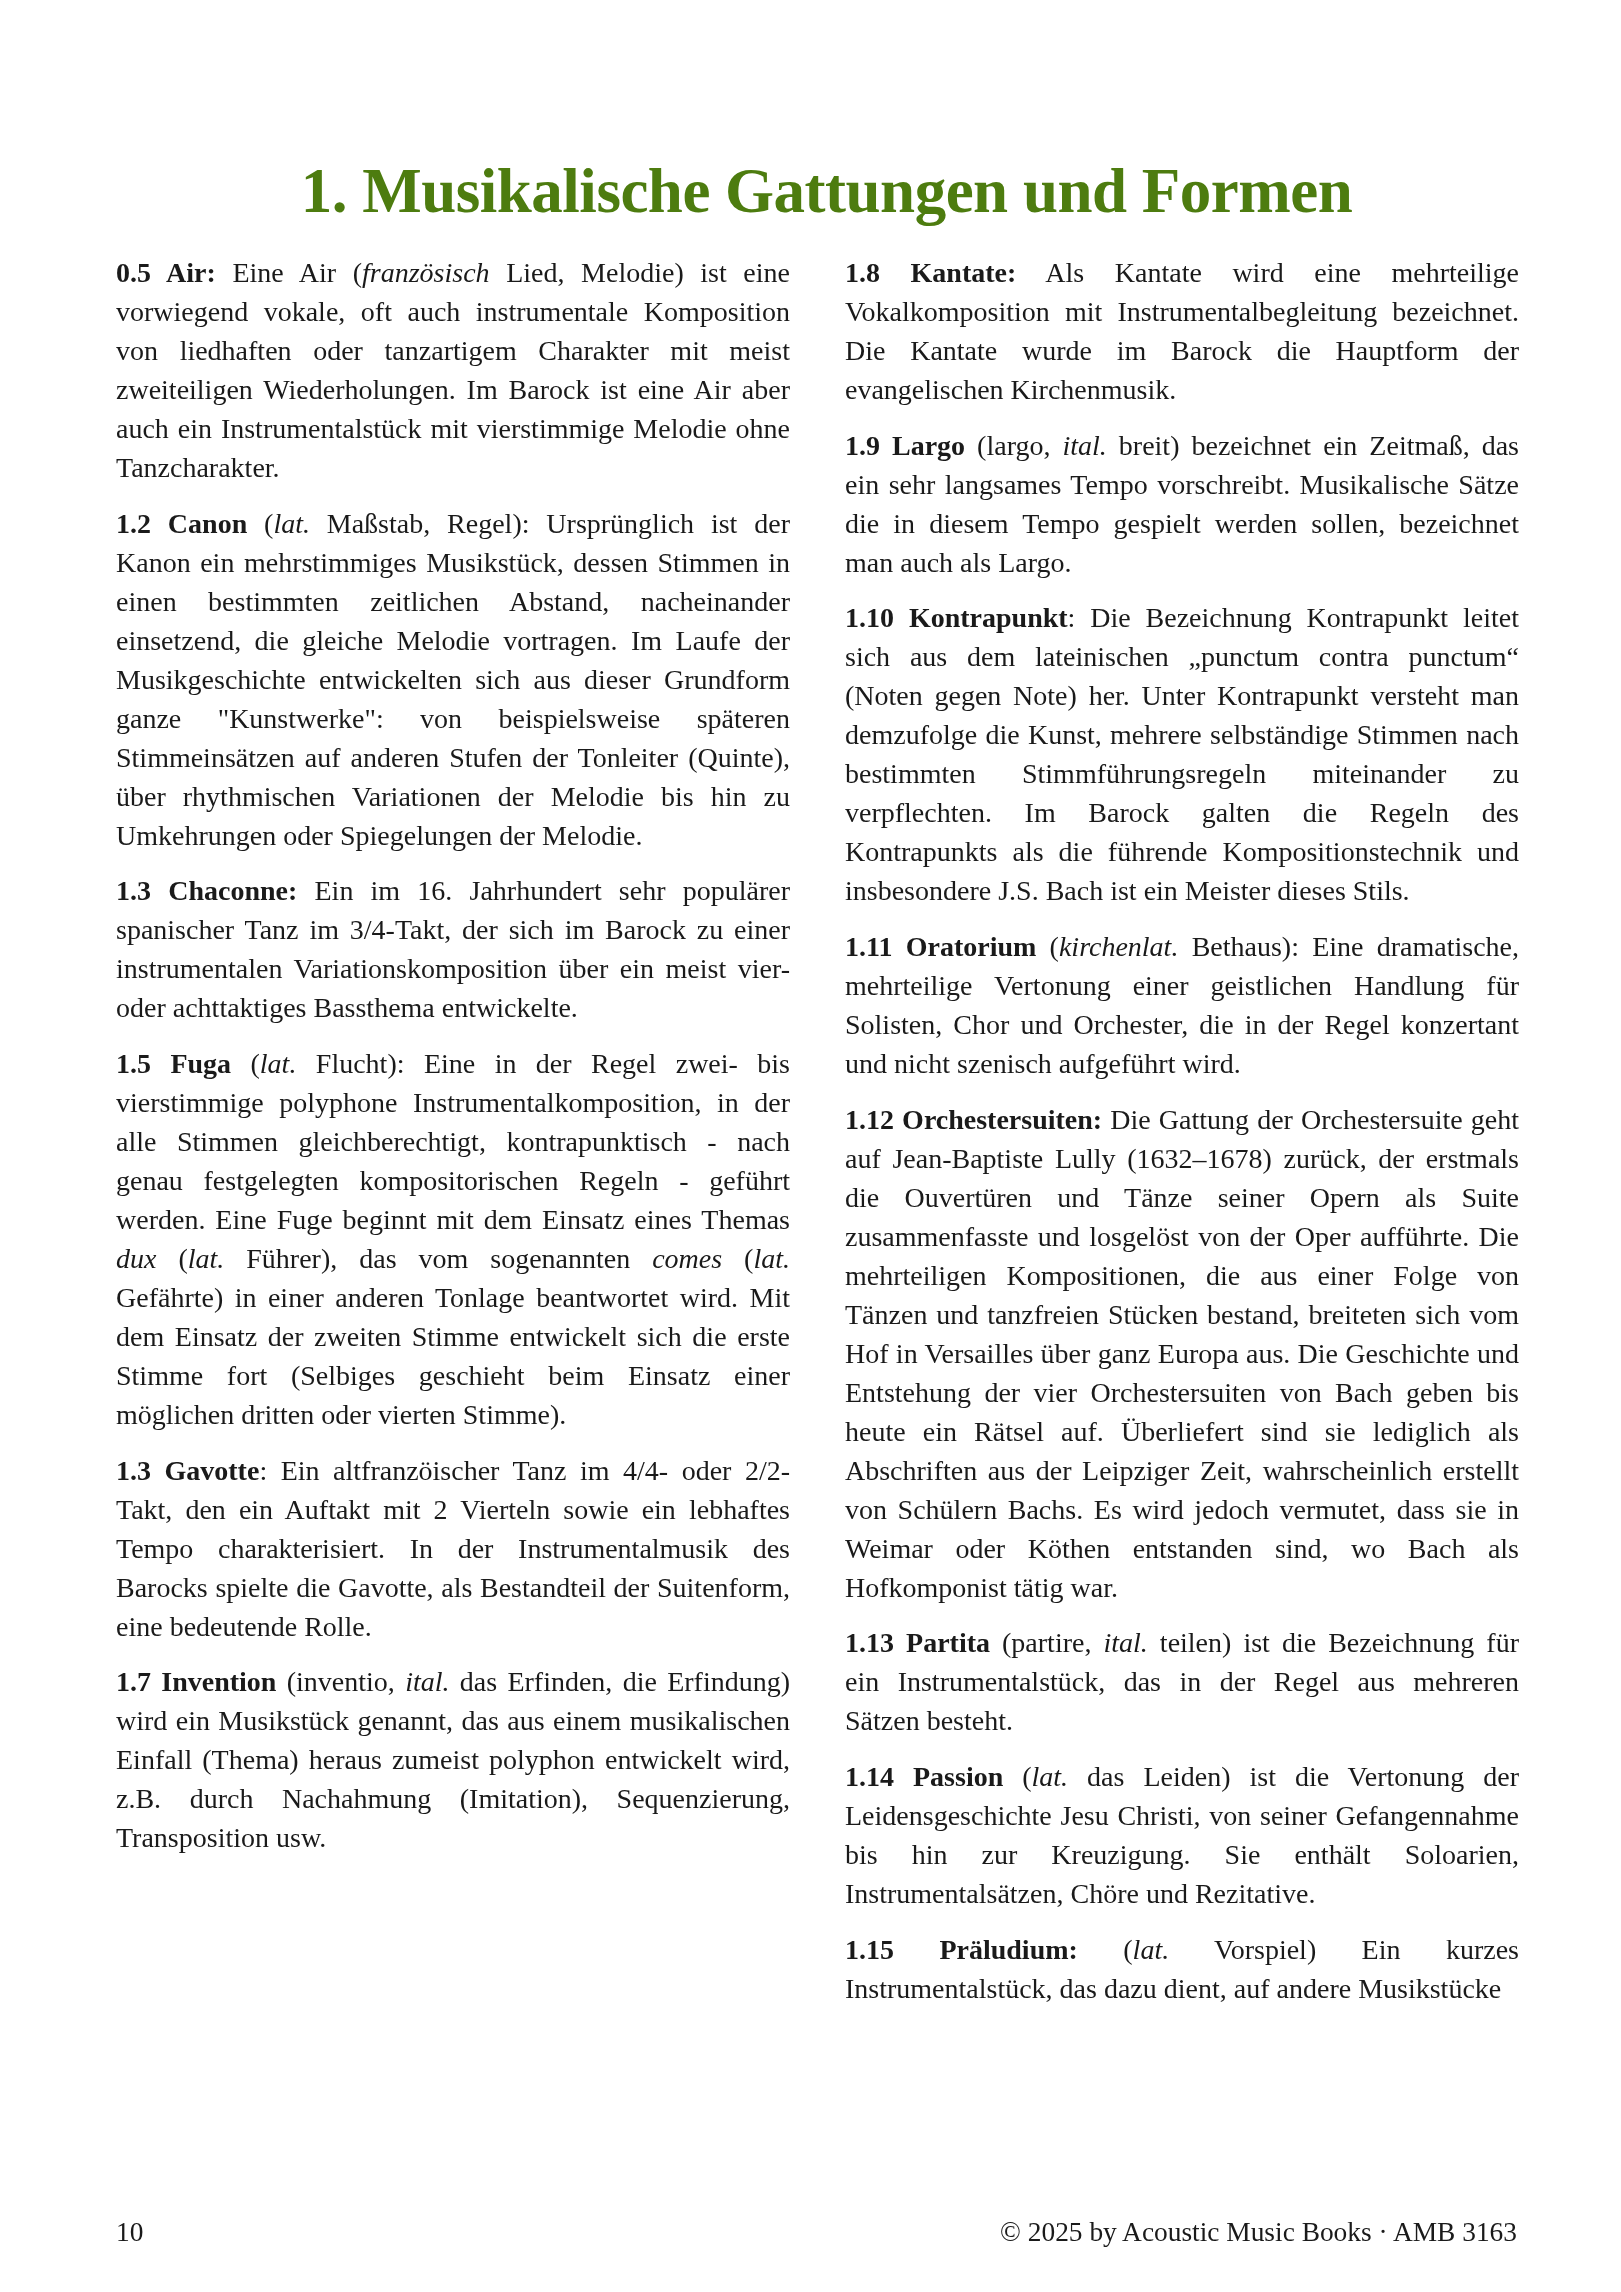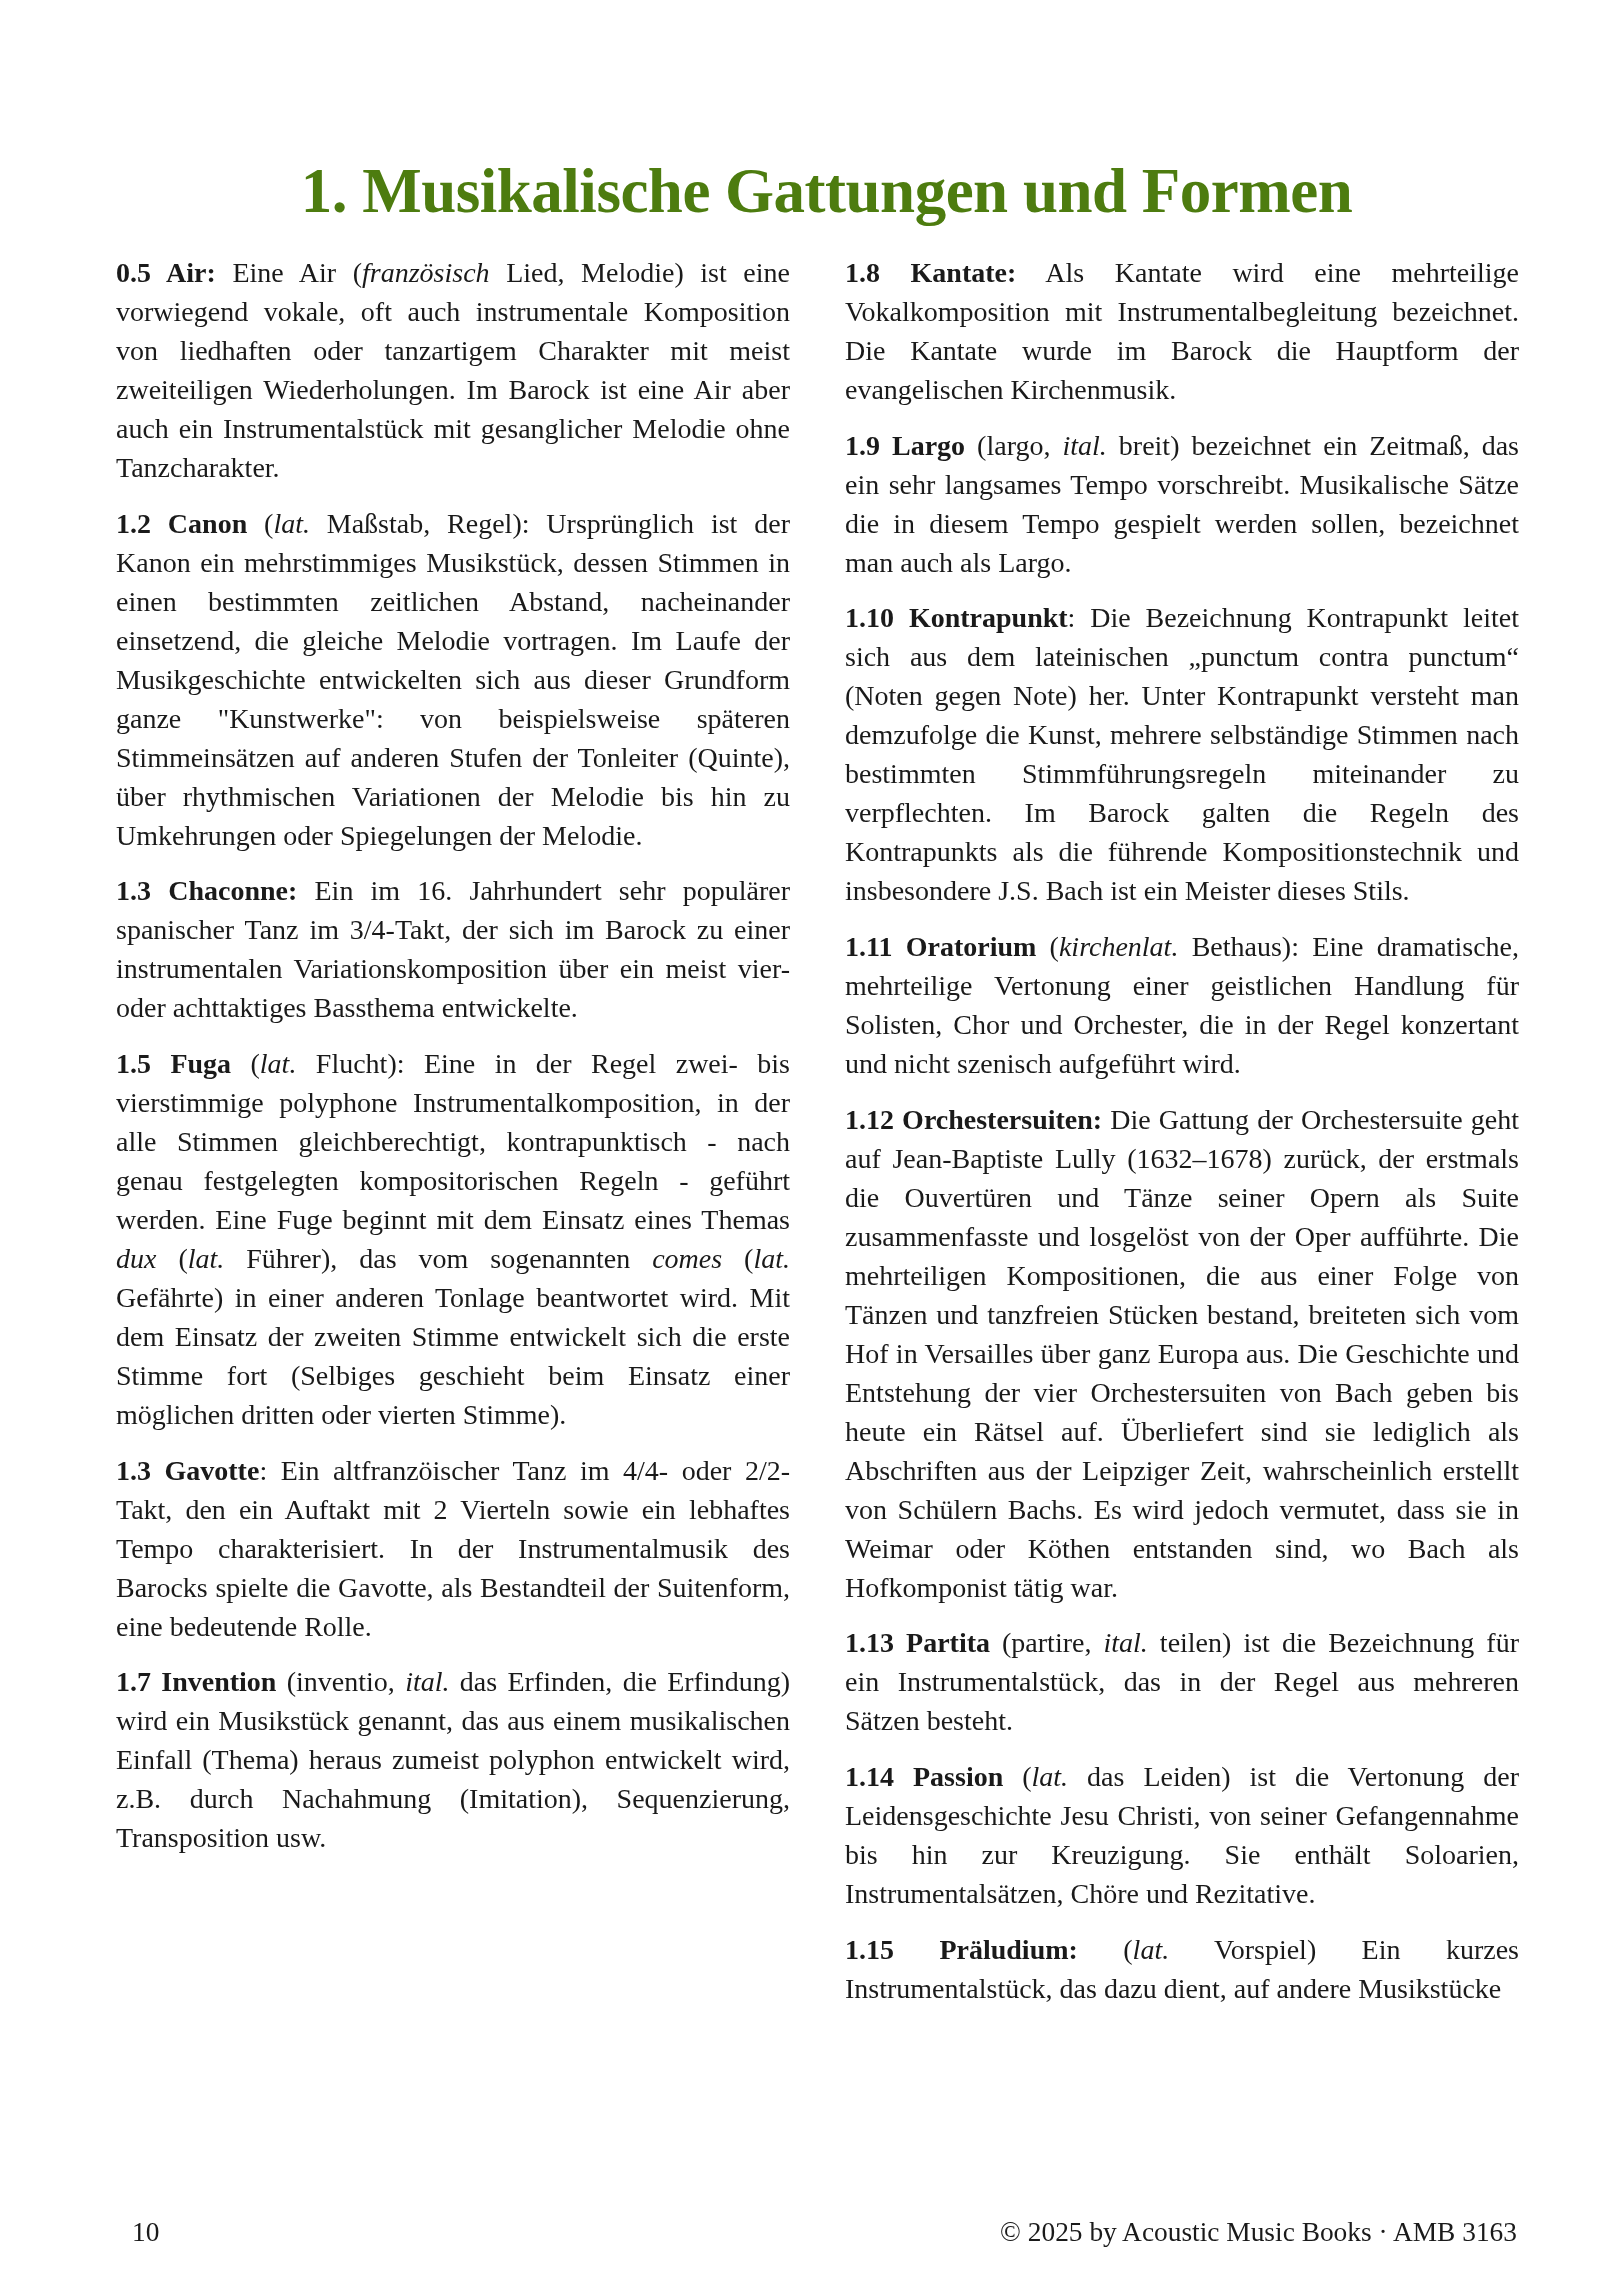--- a/index.html
+++ b/index.html
@@ -19,35 +19,35 @@
   .col-left { left: 116px; }
   .col-right { left: 845px; }
   .entry {
     font-size: 28px; line-height: 39px;
     text-align: justify; hyphens: manual;
     margin: 0 0 16.7px 0;
   }
   .entry .term { font-weight: bold; }
   .entry .it { font-style: italic; }
   .footer-page {
-    position: absolute; left: 132px; top: 2215px;
+    position: absolute; left: 116px; top: 2215px;
     font-size: 27.4px; line-height: 35px;
   }
   .footer-copy {
     position: absolute; right: 104px; top: 2215px;
     font-size: 27.4px; line-height: 35px;
   }
 </style>
 </head>
 <body>
 
 <h1 class="page-title">1. Musikalische Gattungen und Formen</h1>
 
 <div class="column col-left">
-  <p class="entry"><span class="term">0.5 Air:</span><span> Eine Air (</span><span class="it">französisch</span><span> Lied, Melodie) ist eine vorwiegend vokale, oft auch instrumentale Komposition von liedhaften oder tanzartigem Charakter mit meist zweiteiligen Wiederholungen. Im Barock ist eine Air aber auch ein Instrumentalstück mit gesanglicher Melodie ohne Tanzcharakter.</span></p>
+  <p class="entry"><span class="term">0.5 Air:</span><span> Eine Air (</span><span class="it">französisch</span><span> Lied, Melodie) ist eine vorwiegend vokale, oft auch instrumentale Komposition von liedhaften oder tanzartigem Charakter mit meist zweiteiligen Wiederholungen. Im Barock ist eine Air aber auch ein Instrumentalstück mit vierstimmige Melodie ohne Tanzcharakter.</span></p>
   <p class="entry"><span class="term">1.2 Canon</span><span> (</span><span class="it">lat.</span><span> Maßstab, Regel): Ursprünglich ist der Kanon ein mehrstimmiges Musikstück, dessen Stimmen in einen bestimmten zeitlichen Abstand, nacheinander einsetzend, die gleiche Melodie vortragen. Im Laufe der Musikgeschichte entwickelten sich aus dieser Grundform ganze "Kunstwerke": von beispielsweise späteren Stimmeinsätzen auf anderen Stufen der Tonleiter (Quinte), über rhythmischen Variationen der Melodie bis hin zu Umkehrungen oder Spiegelungen der Melodie.</span></p>
   <p class="entry"><span class="term">1.3 Chaconne:</span><span> Ein im 16. Jahrhundert sehr populärer spanischer Tanz im 3/4-Takt, der sich im Barock zu einer instrumentalen Variationskomposition über ein meist vier- oder achttaktiges Bassthema entwickelte.</span></p>
   <p class="entry"><span class="term">1.5 Fuga</span><span> (</span><span class="it">lat.</span><span> Flucht): Eine in der Regel zwei- bis vierstimmige polyphone Instrumentalkomposition, in der alle Stimmen gleichberechtigt, kontrapunktisch - nach genau festgelegten kompositorischen Regeln - geführt werden. Eine Fuge beginnt mit dem Einsatz eines Themas </span><span class="it">dux</span><span> (</span><span class="it">lat.</span><span> Führer), das vom sogenannten </span><span class="it">comes</span><span> (</span><span class="it">lat.</span><span> Gefährte) in einer anderen Tonlage beantwortet wird. Mit dem Einsatz der zweiten Stimme entwickelt sich die erste Stimme fort (Selbiges geschieht beim Einsatz einer möglichen dritten oder vierten Stimme).</span></p>
   <p class="entry"><span class="term">1.3 Gavotte</span><span>: Ein altfranzöischer Tanz im 4/4- oder 2/2- Takt, den ein Auftakt mit 2 Vierteln sowie ein lebhaftes Tempo charakterisiert. In der Instrumentalmusik des Barocks spielte die Gavotte, als Bestandteil der Suitenform, eine bedeutende Rolle.</span></p>
   <p class="entry"><span class="term">1.7 Invention</span><span> (inventio, </span><span class="it">ital.</span><span> das Erfinden, die Erfindung) wird ein Musikstück genannt, das aus einem musikalischen Einfall (Thema) heraus zumeist polyphon entwickelt wird, z.B. durch Nachahmung (Imitation), Sequenzierung, Transposition usw.</span></p>
 </div>
 
 <div class="column col-right">
   <p class="entry"><span class="term">1.8 Kantate:</span><span> Als Kantate wird eine mehrteilige Vokalkomposition mit Instrumentalbegleitung bezeichnet. Die Kantate wurde im Barock die Hauptform der evangelischen Kirchenmusik.</span></p>
   <p class="entry"><span class="term">1.9 Largo</span><span> (largo, </span><span class="it">ital.</span><span> breit)  bezeichnet ein Zeitmaß, das ein sehr langsames Tempo vorschreibt. Musikalische Sätze die in diesem Tempo gespielt werden sollen, bezeichnet man auch als Largo.</span></p>

